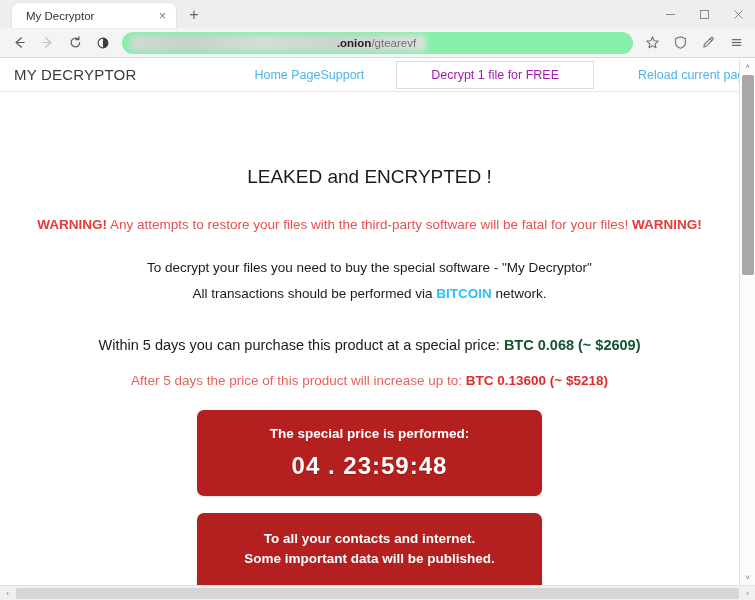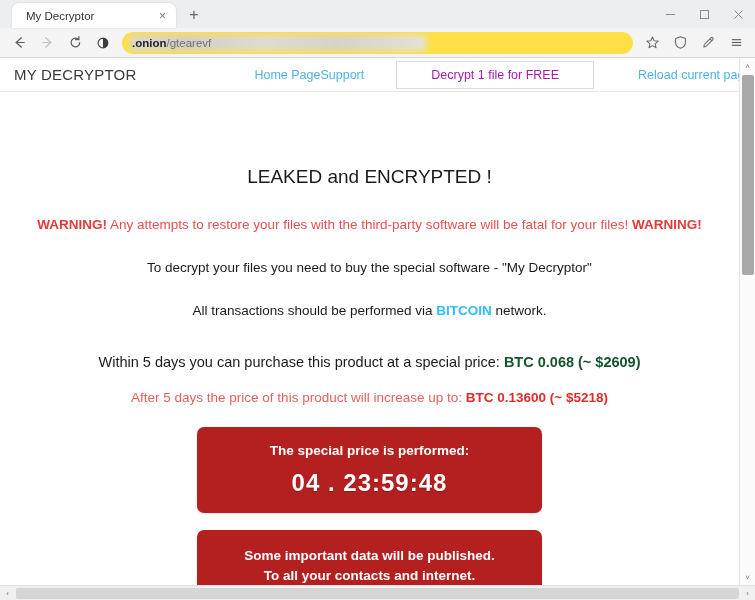--- a/index.html
+++ b/index.html
@@ -49,21 +49,21 @@
     padding: 0 6px; gap: 2px; flex: 0 0 30px;
     border-bottom: 1px solid #d8d8d8;
   }
   .tb-btn {
     width: 26px; height: 26px; display: flex; align-items: center; justify-content: center;
     color: #5c5c5c; cursor: pointer; border-radius: 3px;
   }
   .tb-btn.disabled { color: #c0c0c0; }
   .omnibox {
     flex: 1; height: 22px; margin: 0 4px; border-radius: 11px;
-    background: #fde047; display: flex; align-items: center; justify-content: flex-start;
+    background: #86efac; display: flex; align-items: center; justify-content: center;
     padding: 0 12px 0 10px; position: relative; overflow: hidden; cursor: text;
   }
   .url-blur {
     position: absolute; left: 8px; top: 3px; height: 16px; width: 58%;
     background: linear-gradient(90deg,#d8d8d8,#cfcfcf 20%,#dcdcdc 45%,#d2d2d2 70%,#e2e2e2);
     filter: blur(3px); border-radius: 3px; opacity: .95;
   }
   .url-text { font-size: 11.5px; color: #5a5a5a; position: relative; z-index: 2; white-space: nowrap; }
   .url-text b { color: #1f1f1f; font-weight: 700; }
   .url-text span.path { color: #707070; }
@@ -92,21 +92,21 @@
   .content { padding-top: 40px; text-align: center; }
   .h1 {
     font-size: 19px; color: #1b1b1b; font-weight: 400; line-height: 1.3;
     max-width: 620px; margin: 0 auto; padding-top: 8px;
   }
   .warning {
     margin-top: 28px; font-size: 13.5px; color: #e8504e; white-space: nowrap;
   }
   .warning b { font-weight: 700; color: #e23b39; }
   .para { margin-top: 28px; font-size: 13.5px; color: #1b1b1b; }
-  .para.second { margin-top: 28px; }
+  .para.second { margin-top: 11px; }
   .bitcoin { color: #2fc0f5; font-weight: 700; }
   .price-line { margin-top: 36px; font-size: 14.5px; color: #1b1b1b; }
   .price-green { color: #14532d; font-weight: 700; }
   .price-line2 { margin-top: 20px; font-size: 13.5px; color: #e8605e; }
   .price-red { color: #e02b2a; font-weight: 700; }
 
   .redbox {
     width: 345px; margin: 22px auto 0; background: #b4201f; border-radius: 7px;
     color: #ffffff; padding: 14px 10px 16px; box-shadow: 0 1px 2px rgba(0,0,0,.12);
   }
@@ -257,22 +257,22 @@
         <div class="price-line"><span>Within 5 days you can purchase this product at a special price: </span><span class="price-green">BTC 0.068 (~ $2609)</span></div>
 
         <div class="price-line2"><span>After 5 days the price of this product will increase up to: </span><span class="price-red">BTC 0.13600 (~ $5218)</span></div>
 
         <div class="redbox">
           <div class="redbox-title">The special price is performed:</div>
           <div class="countdown">04 . 23:59:48</div>
         </div>
 
         <div class="redbox second">
+          <div class="redbox-title">To all your contacts and internet.</div>
           <div class="redbox-title">Some important data will be published.</div>
-          <div class="redbox-title">To all your contacts and internet.</div>
         </div>
       </div>
 
     </div>
 
     <div class="vscroll">
       <div class="sb-arrow">˄</div>
       <div class="vtrack"></div>
       <div class="vthumb"></div>
       <div class="sb-arrow">˅</div>

